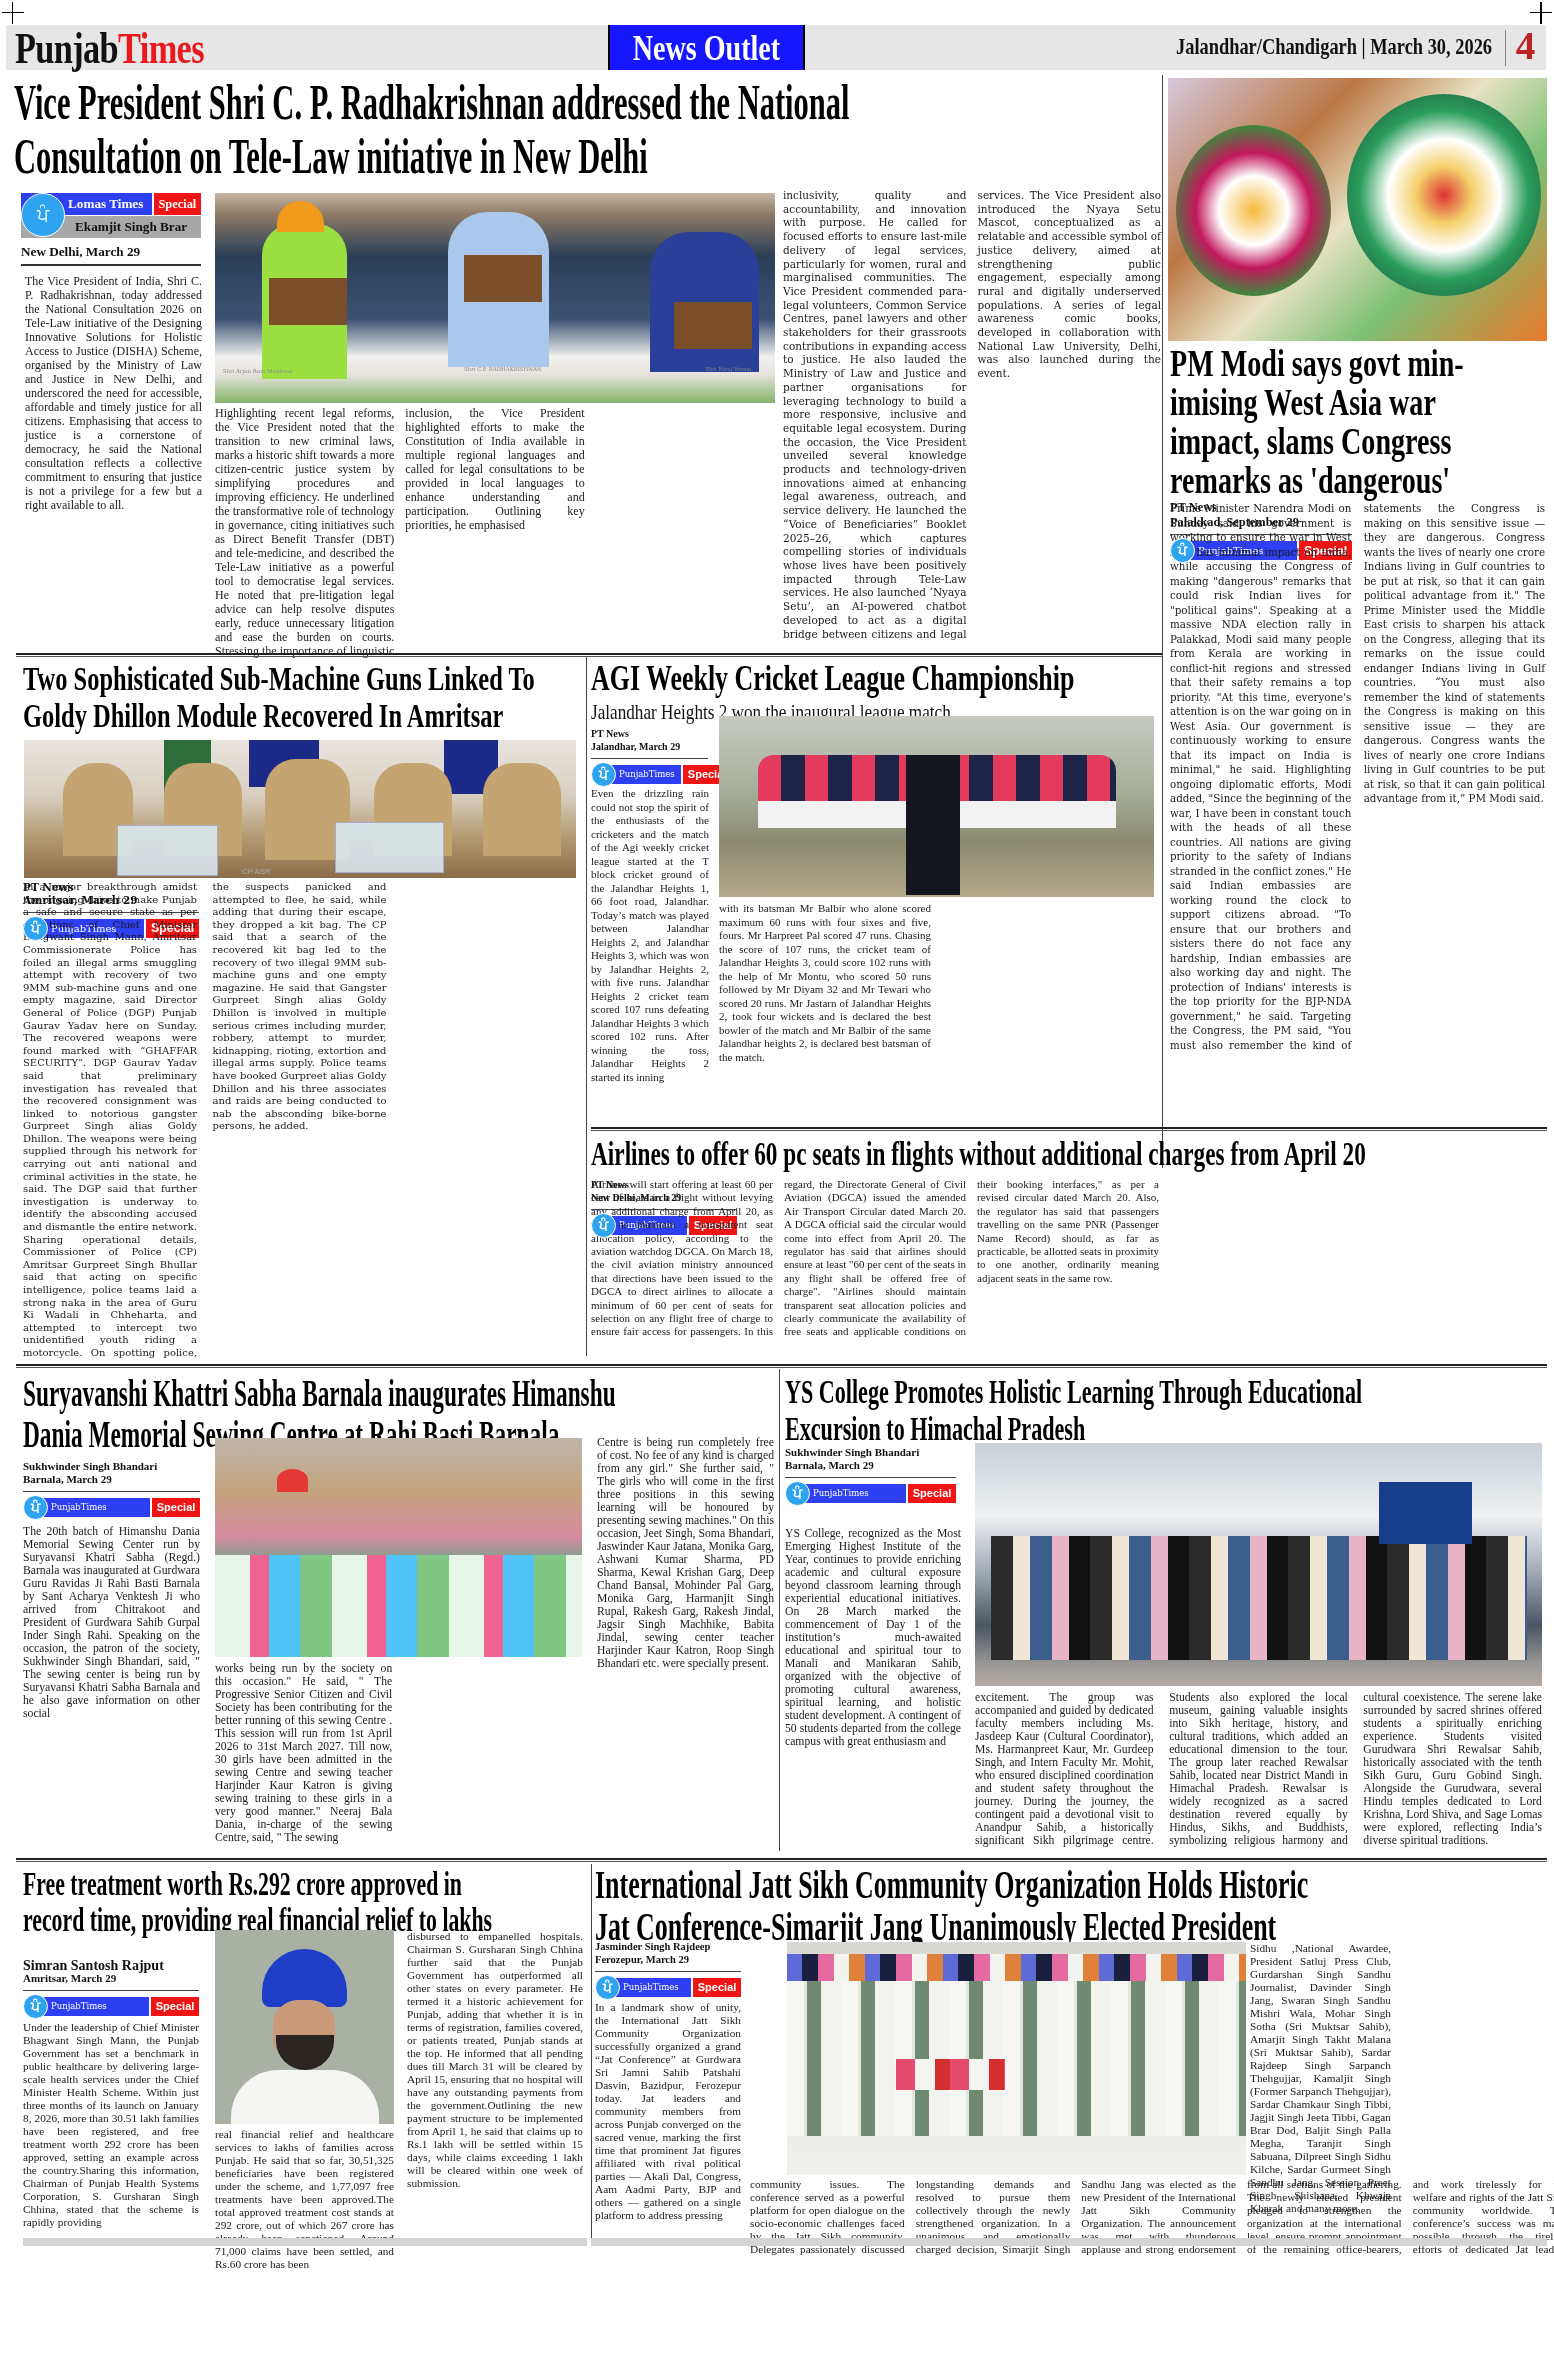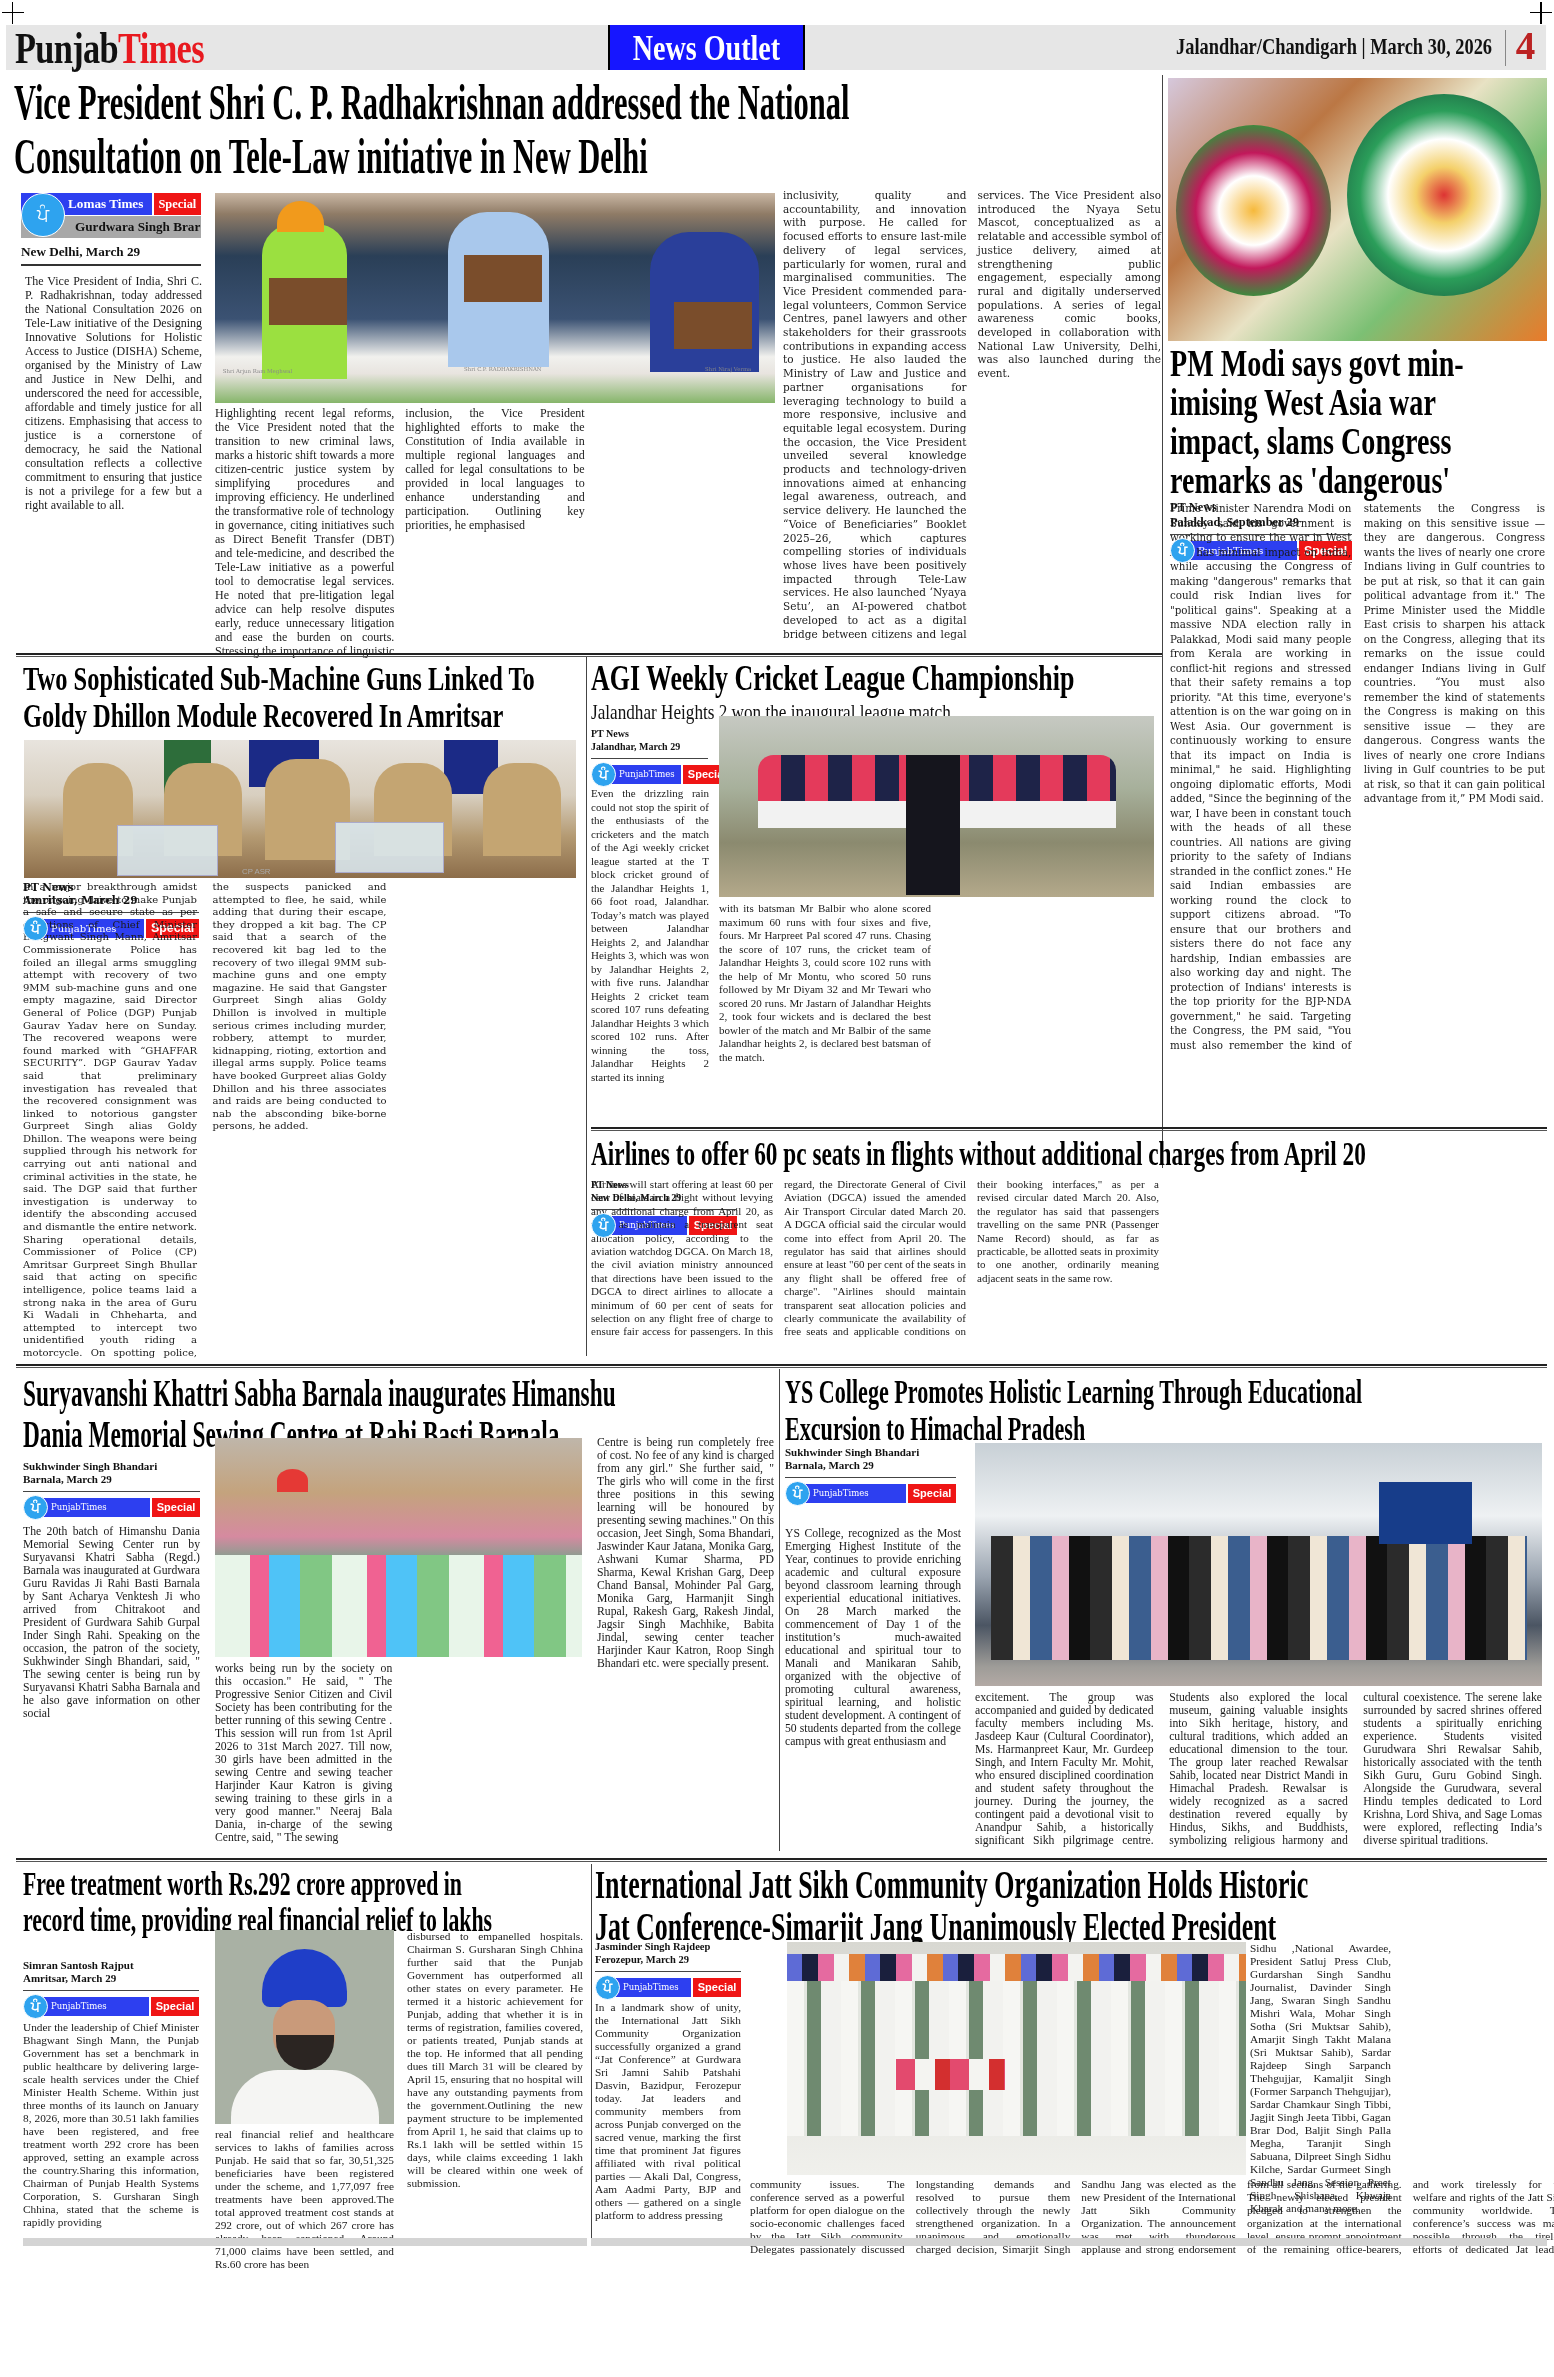--- a/index.html
+++ b/index.html
@@ -52,21 +52,21 @@
 <div class="abs hl" style="left:14px;top:129px;font-size:50px;transform:scaleX(.61)">Consultation on Tele-Law initiative in New Delhi</div>
 
 <div class="abs" style="left:21px;top:193px;width:180px">
   <div style="display:flex;height:44px;position:relative">
     <div style="position:absolute;left:0;top:0;width:44px;height:44px;border-radius:50%;background:#2ea3ef;border:1.6px solid #fff;color:#fff;font-size:18.7px;display:flex;align-items:center;justify-content:center;z-index:2">ਪੰ</div>
     <div style="margin-left:0;width:180px">
       <div style="display:flex;height:22px">
         <div style="flex:1;background:#2d3ff0;color:#fff;font-family:'Liberation Serif',serif;font-weight:bold;font-size:13.2px;padding-left:47px;line-height:22px">Lomas Times</div>
         <div style="background:#ef1515;color:#fff;font-family:'Liberation Serif',serif;font-weight:bold;font-size:12.4px;padding:0 4.7px;line-height:22px;margin-left:1.6px">Special</div>
       </div>
-      <div style="background:#a8a8a8;height:22px;line-height:22px;font-family:'Liberation Serif',serif;font-weight:bold;font-size:13.2px;padding-left:54px;margin-top:0.8px">Gurdwara Singh Brar</div>
+      <div style="background:#a8a8a8;height:22px;line-height:22px;font-family:'Liberation Serif',serif;font-weight:bold;font-size:13.2px;padding-left:54px;margin-top:0.8px">Ekamjit Singh Brar</div>
     </div>
   </div>
   <div class="slug" style="margin-top:7.8px;font-size:13.2px">New Delhi, March 29</div>
   <div class="rule"></div>
 </div>
 <div class="abs body" style="left:25px;top:274px;width:177px">The Vice President of India, Shri C. P. Radhakrishnan, today addressed the National Consultation 2026 on Tele-Law initiative of the Designing Innovative Solutions for Holistic Access to Justice (DISHA) Scheme, organised by the Ministry of Law and Justice in New Delhi, and underscored the need for accessible, affordable and timely justice for all citizens. Emphasising that access to justice is a cornerstone of democracy, he said the National consultation reflects a collective commitment to ensuring that justice is not a privilege for a few but a right available to all.</div>
 
 <div class="photo" style="left:215px;top:193px;width:560px;height:210px;background:linear-gradient(180deg,#c9b7a4 0%,#8f7b66 10%,#2a3f57 30%,#3b5273 60%,#f1f1ee 78%,#e8e4df 86%,#86b56a 100%)">
   <div style="position:absolute;left:47px;top:31px;width:85px;height:155px;background:#9be040;border-radius:31px 31px 0 0"></div>
   <div style="position:absolute;left:62px;top:7.8px;width:47px;height:31px;background:#f19a1c;border-radius:23px 23px 0 0"></div>
@@ -210,21 +210,21 @@
 <div class="photo" style="left:975px;top:1443px;width:567px;height:243px;background:linear-gradient(180deg,#c8d0d6 0%,#eef1f3 30%,#9aa4b0 55%,#4b5563 75%,#9e9c98 92%,#b3aaa5 100%)">
   <div style="position:absolute;left:15.5px;top:93px;width:536px;height:124px;background:repeating-linear-gradient(90deg,#2b2b2b 0 22px,#f0e6d6 22px 39px,#3b5e8f 39px 61px,#e8b4c8 61px 78px,#111 78px 99px)"></div>
   <div style="position:absolute;left:404px;top:39px;width:93px;height:62px;background:#173d8a"></div>
 </div>
 <div class="abs body cols" style="left:975px;top:1691px;width:567px;height:163px;column-count:3;column-gap:15.5px;font-size:11.7px;line-height:13px">excitement. The group was accompanied and guided by dedicated faculty members including Ms. Jasdeep Kaur (Cultural Coordinator), Ms. Harmanpreet Kaur, Mr. Gurdeep Singh, and Intern Faculty Mr. Mohit, who ensured disciplined coordination and student safety throughout the journey. During the journey, the contingent paid a devotional visit to Anandpur Sahib, a historically significant Sikh pilgrimage centre. Students also explored the local museum, gaining valuable insights into Sikh heritage, history, and cultural traditions, which added an educational dimension to the tour. The group later reached Rewalsar Sahib, located near District Mandi in Himachal Pradesh. Rewalsar is widely recognized as a sacred destination revered equally by Hindus, Sikhs, and Buddhists, symbolizing religious harmony and cultural coexistence. The serene lake surrounded by sacred shrines offered students a spiritually enriching experience. Students visited Gurudwara Shri Rewalsar Sahib, historically associated with the tenth Sikh Guru, Guru Gobind Singh. Alongside the Gurudwara, several Hindu temples dedicated to Lord Krishna, Lord Shiva, and Sage Lomas were explored, reflecting India’s diverse spiritual traditions.</div>
 
 <div class="dbl" style="left:15.5px;top:1858px;width:1531px"></div>
 <div class="abs hl" style="left:23px;top:1867px;font-size:33px;transform:scaleX(.66)">Free treatment worth Rs.292 crore approved in</div>
 <div class="abs hl" style="left:23px;top:1903px;font-size:33px;transform:scaleX(.66)">record time, providing real financial relief to lakhs</div>
 <div class="abs" style="left:23px;top:1959px;width:176px">
-  <div class="slug" style="font-size:11px;line-height:13.2px">Simran Santosh Rajput</div>
+  <div class="slug" style="font-size:14px;line-height:13.2px">Simran Santosh Rajput</div>
   <div class="slug" style="font-size:11px;line-height:13.2px">Amritsar, March 29</div>
   <div class="rule" style="height:0.8px;background:#444"></div>
   <div class="badge">
     <div class="ico">ਪੰ</div>
     <div class="bn" style="font-size:8.5px">PunjabTimes</div>
     <div class="sp" style="font-size:11px">Special</div>
   </div>
 </div>
 <div class="abs body" style="left:23px;top:2021px;width:176px;font-size:11.3px;line-height:13px">Under the leadership of Chief Minister Bhagwant Singh Mann, the Punjab Government has set a benchmark in public healthcare by delivering large-scale health services under the Chief Minister Health Scheme. Within just three months of its launch on January 8, 2026, more than 30.51 lakh families have been registered, and free treatment worth 292 crore has been approved, setting an example across the country.Sharing this information, Chairman of Punjab Health Systems Corporation, S. Gursharan Singh Chhina, stated that the scheme is rapidly providing</div>
 <div class="photo" style="left:215px;top:1930px;width:179px;height:194px;background:#a9b1a4">

